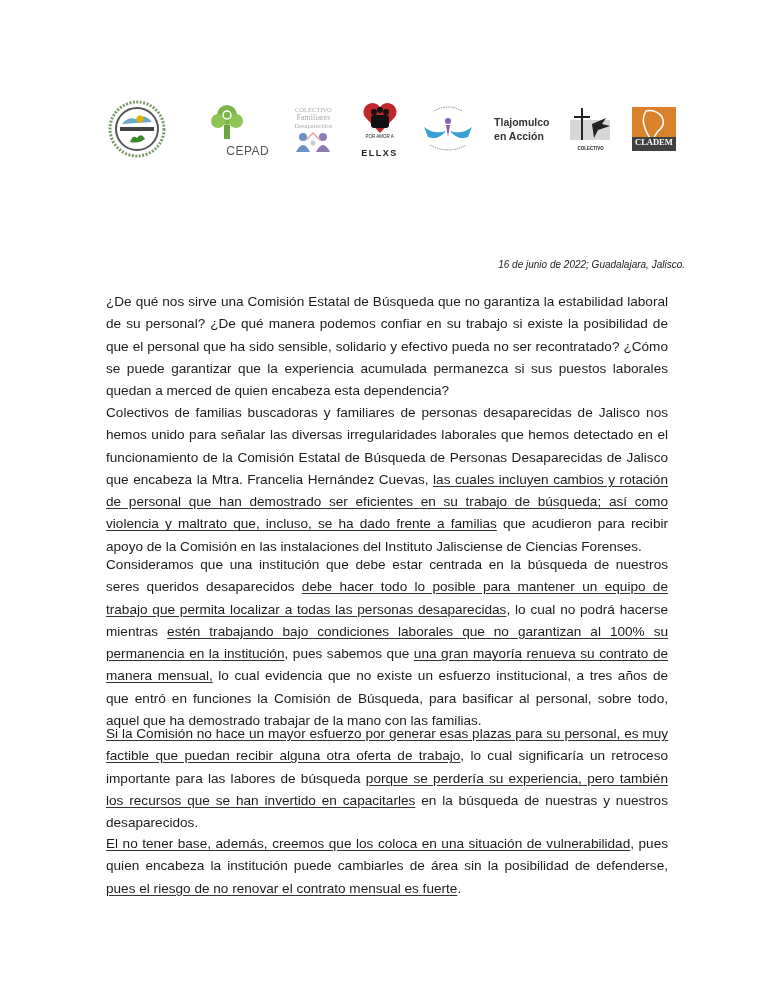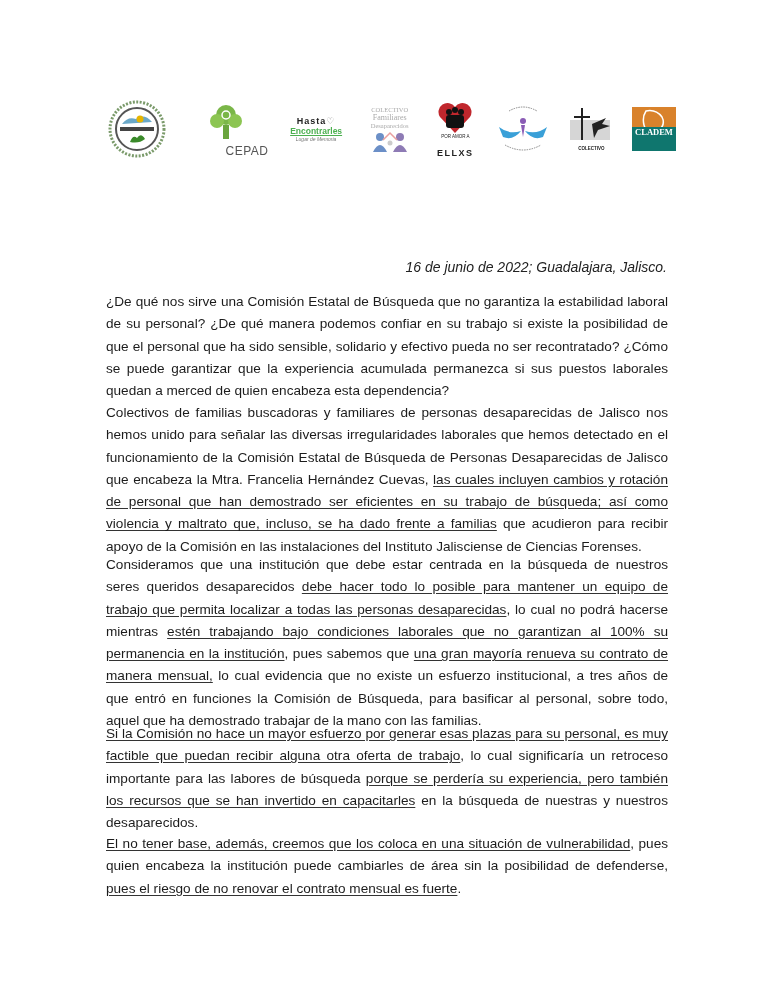--- a/index.html
+++ b/index.html
@@ -1,20 +1,20 @@
 <!DOCTYPE html>
 <html><head>
 <meta charset="utf-8">
 <style>
   html, body { margin:0; padding:0; background:#fff; }
   body { width:773px; height:1000px; position:relative; overflow:hidden; font-family:"Liberation Sans", "DejaVu Sans", sans-serif; color:#1a1a1a; }
   .logos { position:absolute; left:108px; top:93px; width:568px; height:72px; display:flex; align-items:center; justify-content:space-between; }
   .logo { display:flex; flex-direction:column; align-items:center; justify-content:center; height:70px; }
   .title { position:absolute; left:110px; top:182px; width:560px; text-align:center; font-weight:bold; font-size:16.5px; line-height:23px; color:#111; }
-  .date { position:absolute; right:106px; top:259px; font-style:italic; font-size:14px; color:#222; }
+  .date { position:absolute; right:88px; top:259px; font-style:italic; font-size:10px; color:#222; }
   .para { position:absolute; left:106px; width:562px; font-size:13.6px; line-height:22.3px; text-align:justify; color:#1c1c1c; }
   .u { text-decoration:underline; text-decoration-color:#333; text-underline-offset:2px; }
 </style>
 </head>
 <body>
 
 <div class="logos">
 
   <div class="logo">
     <svg width="58" height="58" viewBox="0 0 58 58">
@@ -31,25 +31,20 @@
     <svg width="40" height="44" viewBox="0 0 40 44">
       <circle cx="20" cy="14" r="10" fill="#7ab648"></circle>
       <circle cx="11" cy="20" r="7" fill="#8cc552"></circle>
       <circle cx="29" cy="20" r="7" fill="#8cc552"></circle>
       <circle cx="20" cy="14" r="4" fill="none" stroke="#fff" stroke-width="1.5"></circle>
       <rect x="17" y="24" width="6" height="14" fill="#6aa53e"></rect>
     </svg>
     <div style="font-size:12px;color:#555;letter-spacing:0.5px;line-height:12px;margin-left:42px;">CEPAD</div>
   </div>
 
-  <div class="logo" style="width:60px;">
-    <div style="font-size:9px;font-weight:bold;color:#222;letter-spacing:1px;line-height:10px;">Hasta<span style="color:#999;">♡</span></div>
-    <div style="font-size:8.5px;font-weight:bold;color:#4caf50;line-height:10px;text-decoration:underline;">Encontrarles</div>
-    <div style="font-size:5px;color:#777;font-style:italic;line-height:7px;">Lugar de Memoria</div>
-  </div>
 
   <div class="logo" style="width:52px;">
     <div style="font-family:'Liberation Serif',serif;font-size:6.5px;color:#aaa;line-height:7px;text-align:center;">COLECTIVO</div>
     <div style="font-family:Liberation Serif, serif;font-size:8px;color:#aaa;line-height:9px;text-align:center;">Familiares</div>
     <div style="font-family:'Liberation Serif',serif;font-size:6.5px;color:#aaa;line-height:8px;text-align:center;">Desaparecidos</div>
     <svg width="40" height="22" viewBox="0 0 40 22">
       <circle cx="10" cy="7" r="4" fill="#6b8fc7"></circle>
       <path d="M3 22 q7-14 14 0z" fill="#6b8fc7"></path>
       <circle cx="30" cy="7" r="4" fill="#8e7bb5"></circle>
       <path d="M23 22 q7-14 14 0z" fill="#8e7bb5"></path>
@@ -76,37 +71,41 @@
     <svg width="56" height="56" viewBox="0 0 56 56">
       <path d="M4 26 q10 8 22 4 q-8 10-18 6z" fill="#3aa0d8"></path>
       <path d="M52 26 q-10 8-22 4 q8 10 18 6z" fill="#3aa0d8"></path>
       <circle cx="28" cy="20" r="3" fill="#8a5bb5"></circle>
       <path d="M26 24 l2 12 l2-12z" fill="#8a5bb5"></path>
       <path d="M10 44 q18 10 36 0" fill="none" stroke="#888" stroke-width="1" stroke-dasharray="1.5 1"></path>
       <path d="M14 10 q14-8 28 0" fill="none" stroke="#888" stroke-width="1" stroke-dasharray="1.5 1"></path>
     </svg>
   </div>
 
+  <div class="logo" style="align-items:flex-start;">
+    <div style="font-size:10.5px;font-weight:bold;color:#333;line-height:14px;">Tlajomulco</div>
+    <div style="font-size:10.5px;font-weight:bold;color:#333;line-height:14px;">en Acción</div>
+  </div>
 
   <div class="logo">
     <svg width="46" height="40" viewBox="0 0 46 40">
       <rect x="2" y="14" width="40" height="20" fill="#bbb" opacity="0.6"></rect>
       <rect x="13" y="2" width="2" height="32" fill="#222"></rect>
       <rect x="6" y="10" width="16" height="2" fill="#222"></rect>
       <path d="M24 18 l14-6 l-4 6 l8 2 l-12 4 l-4 8 z" fill="#222"></path>
     </svg>
     <div style="font-size:4.5px;font-weight:bold;color:#222;line-height:6px;">COLECTIVO</div>
   </div>
 
   <div class="logo">
     <div style="width:44px;height:44px;background:#d9822b;position:relative;">
       <svg width="44" height="34" viewBox="0 0 44 34" style="position:absolute;top:0;left:0;">
         <path d="M14 4 q10-2 16 6 q4 8-4 14 q-4 6-6 10 q-6-8-8-16 q-2-8 2-14z" fill="none" stroke="#fff" stroke-width="1.5"></path>
       </svg>
-      <div style="position:absolute;bottom:0;left:0;right:0;height:24px;background:#0f766e;color:#fff;font-family:'Liberation Serif',serif;font-weight:bold;font-size:8.5px;line-height:11px;text-align:center;">CLADEM</div>
+      <div style="position:absolute;bottom:0;left:0;right:0;height:14px;background:#404040;color:#fff;font-family:'Liberation Serif',serif;font-weight:bold;font-size:8.5px;line-height:11px;text-align:center;">CLADEM</div>
     </div>
   </div>
 </div>
 
 <div class="title">
 </div>
 
 <div class="date">16 de junio de 2022; Guadalajara, Jalisco.</div>
 
 <div class="para" style="top:291px;">¿De qué nos sirve una Comisión Estatal de Búsqueda que no garantiza la estabilidad laboral de su personal? ¿De qué manera podemos confiar en su trabajo si existe la posibilidad de que el personal que ha sido sensible, solidario y efectivo pueda no ser recontratado? ¿Cómo se puede garantizar que la experiencia acumulada permanezca si sus puestos laborales quedan a merced de quien encabeza esta dependencia?</div>

